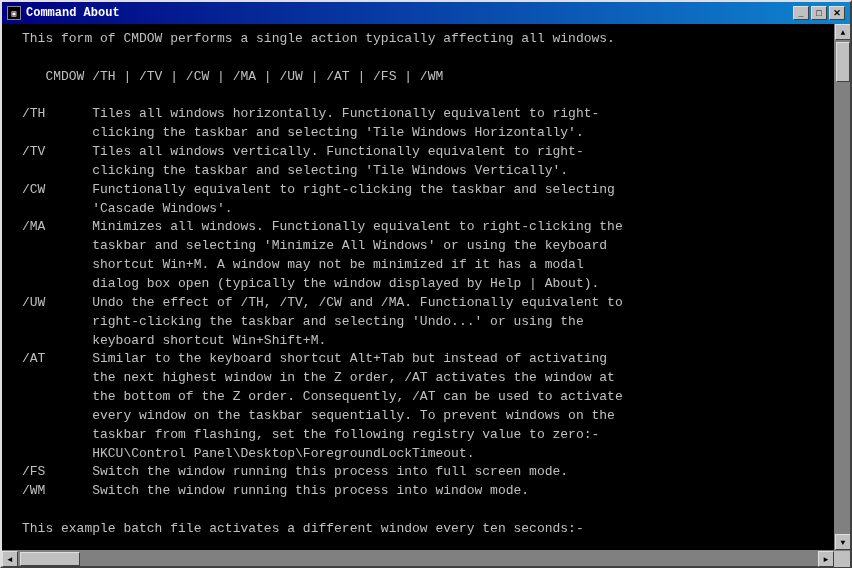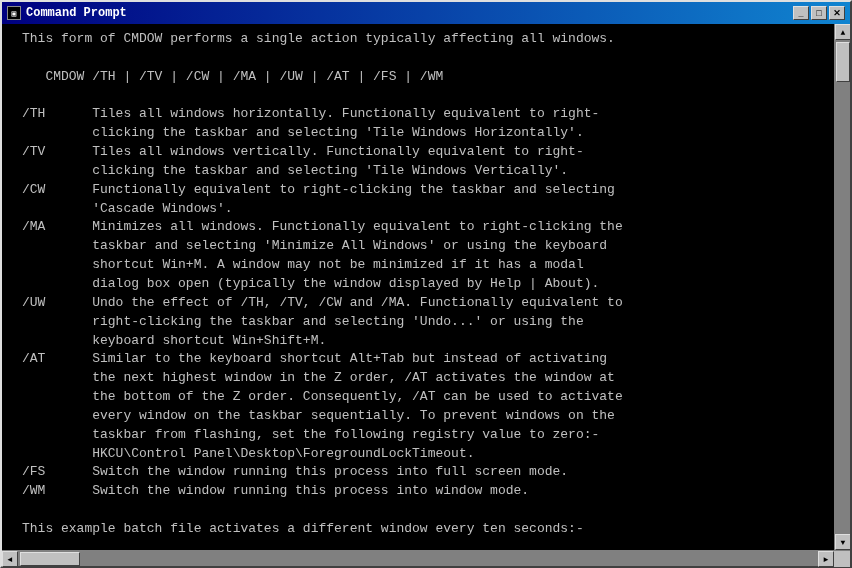--- a/index.html
+++ b/index.html
@@ -200,21 +200,21 @@
 </head>
 <body>
 
 <div class="window">
 
   <div class="title-bar">
     <div class="title-bar-left">
       <div class="title-icon">
         <span>▣</span>
       </div>
-      <span class="title-text">Command Prompt</span>
+      <span class="title-text">Command About</span>
     </div>
     <div class="title-bar-buttons">
       <div class="title-btn">_</div>
       <div class="title-btn">□</div>
       <div class="title-btn">✕</div>
     </div>
   </div>
 
   <div class="window-content">
 

